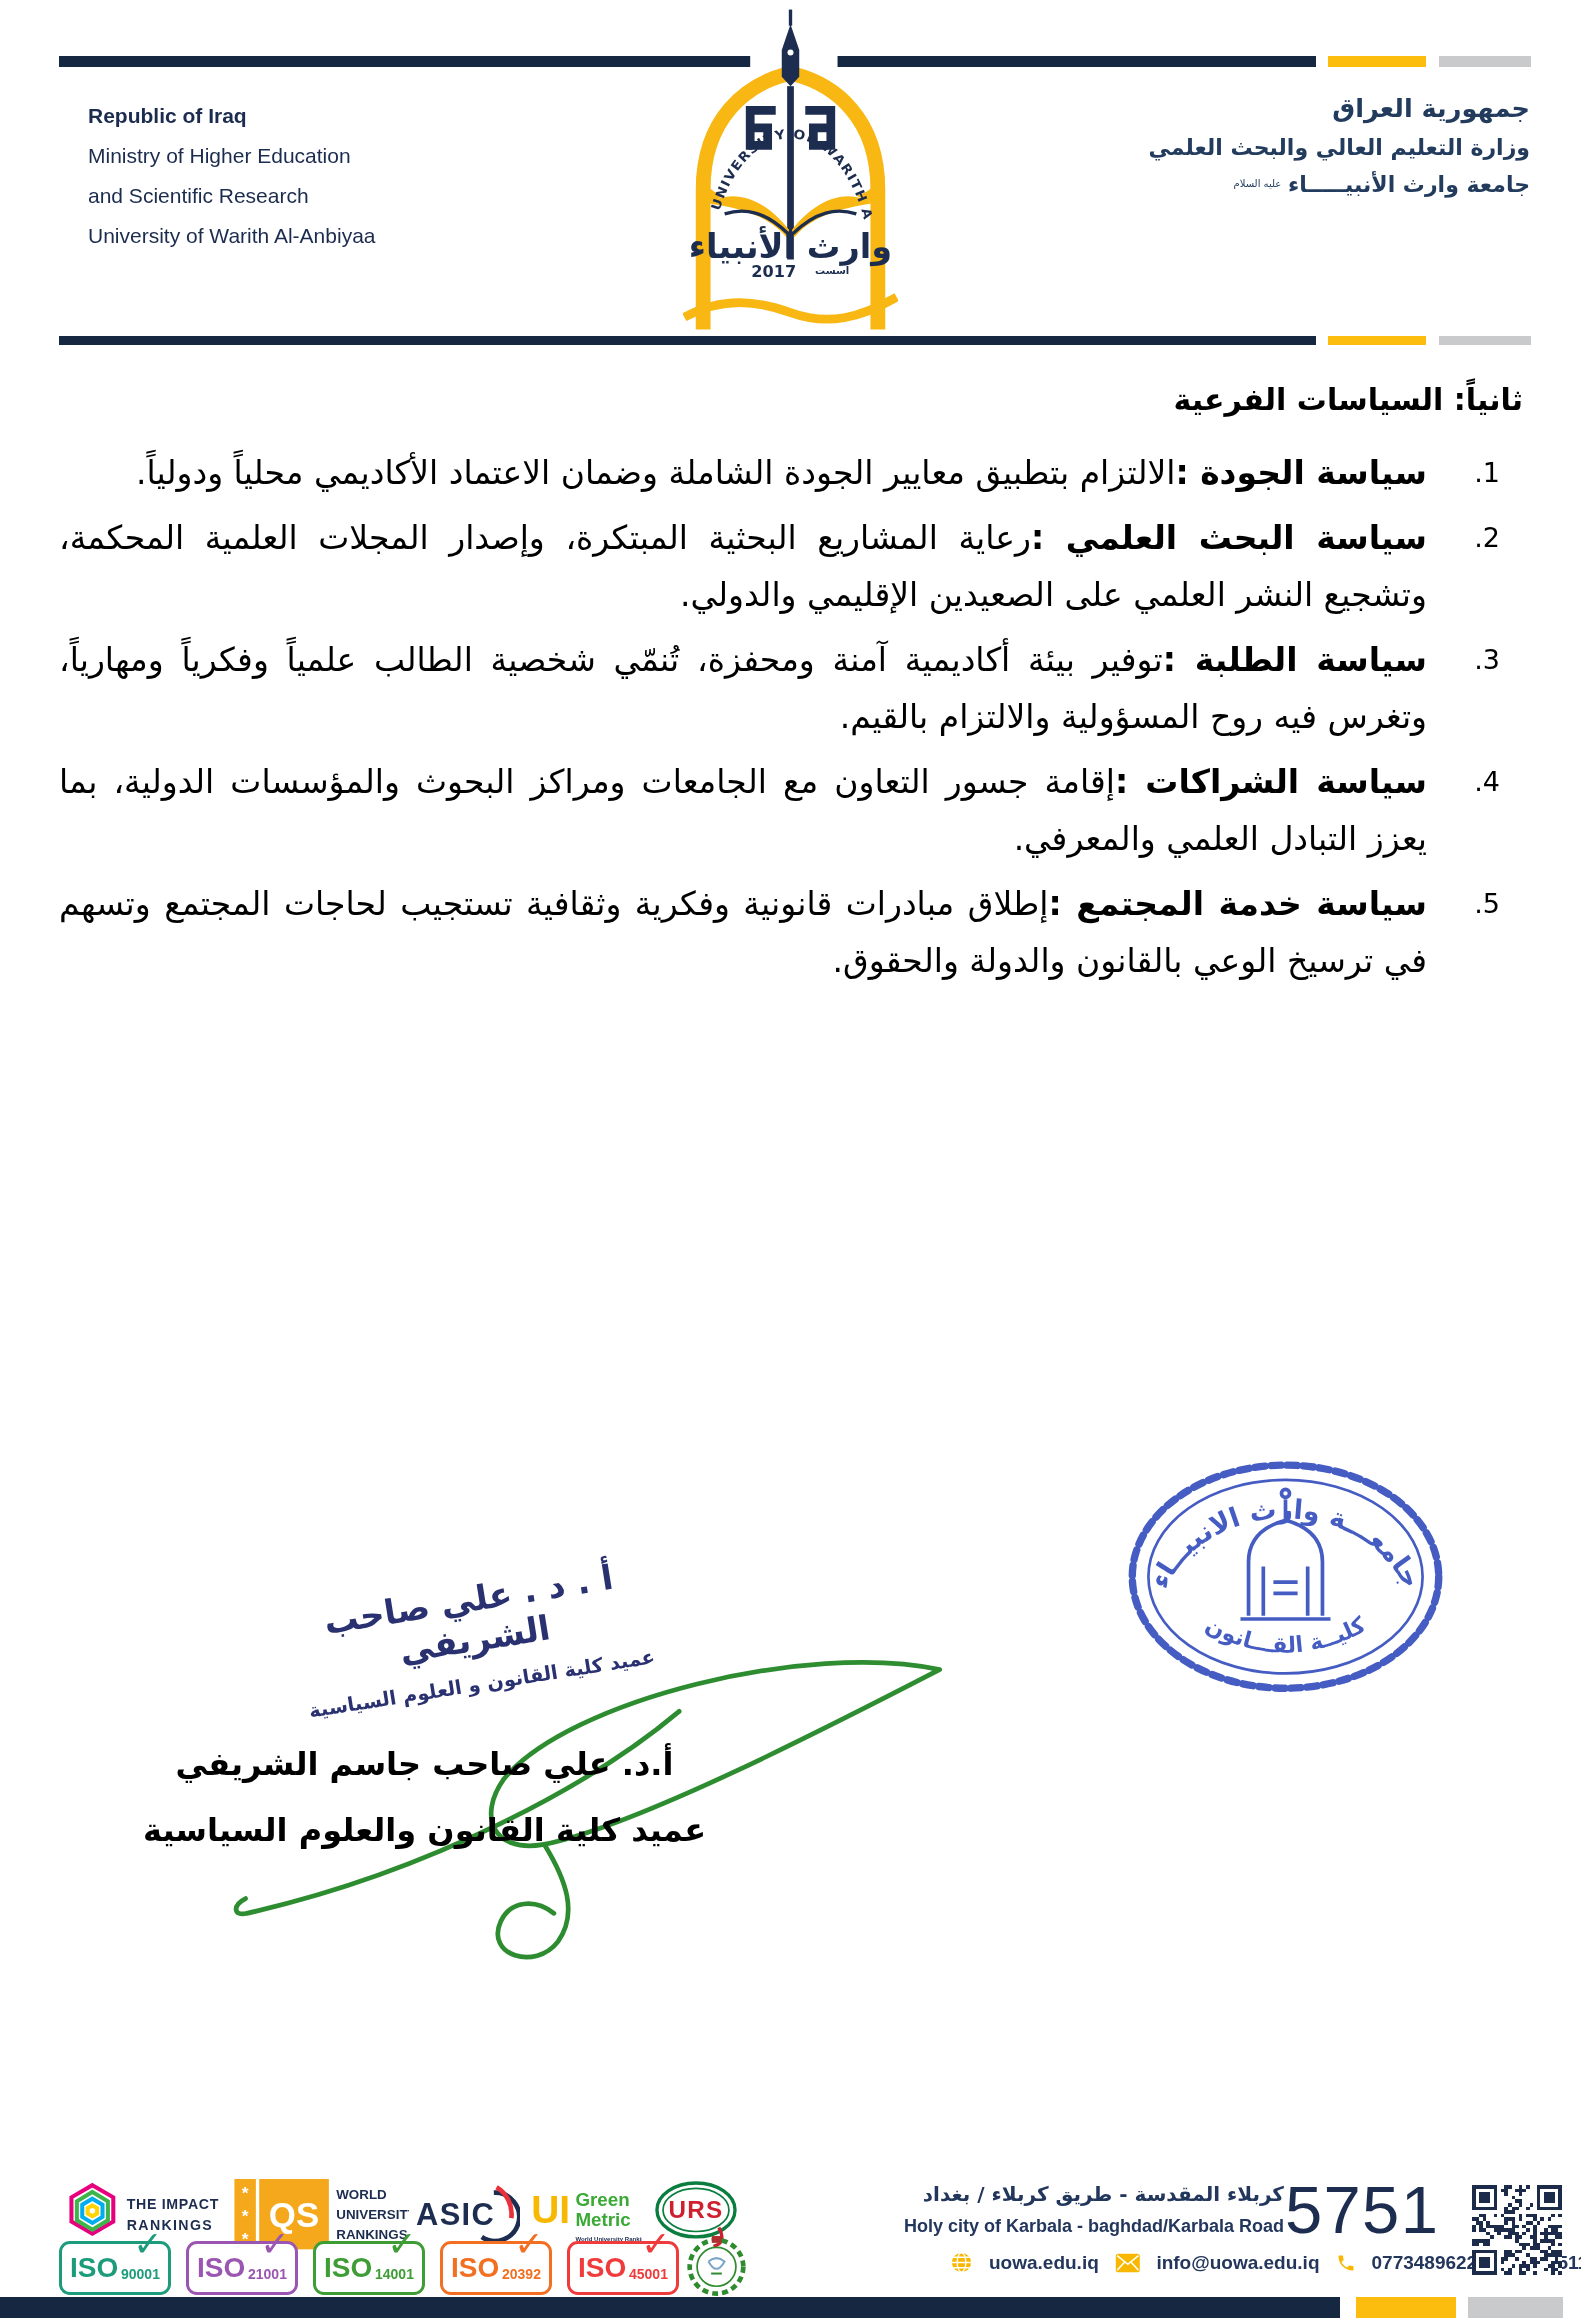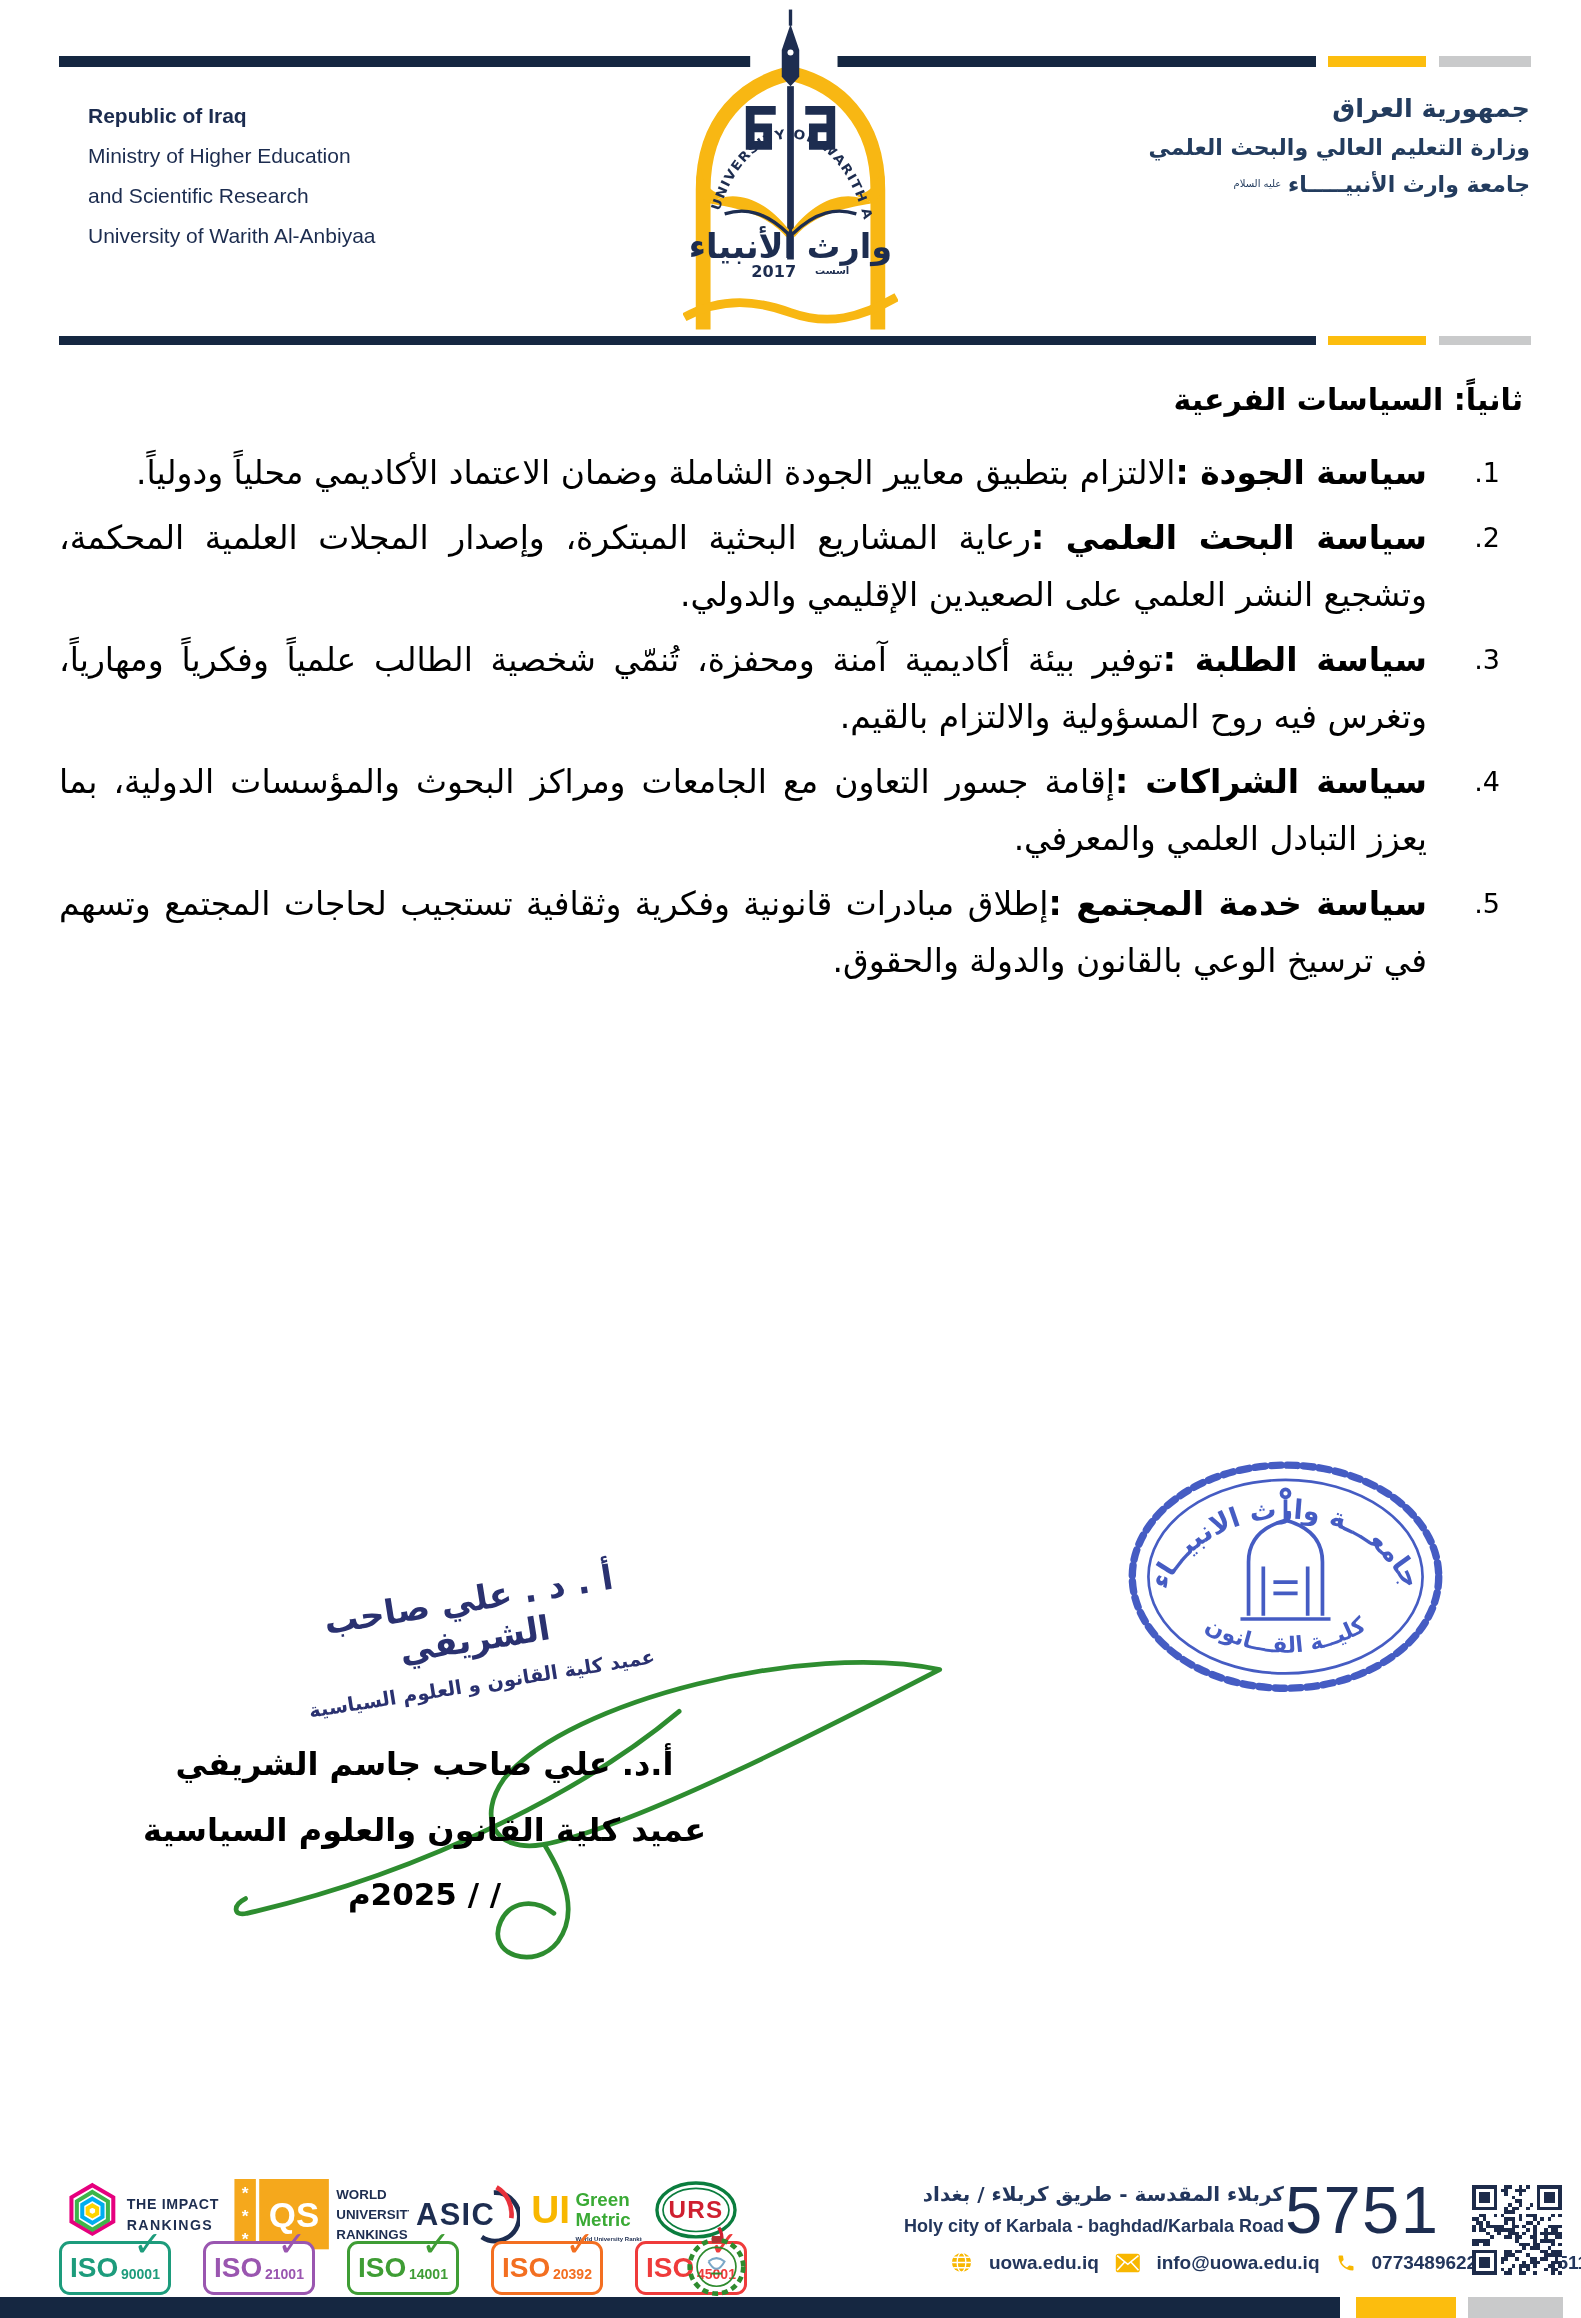--- a/index.html
+++ b/index.html
@@ -41,21 +41,21 @@
   }
   .dean-stamp-text .n { font-size:34px; font-weight:bold; }
   .dean-stamp-text .t { font-size:19.5px; font-weight:bold; margin-top:13.5px; }
 
   .typed-block { left:81px; top:1745px; width:687px; text-align:center; direction:rtl; color:#000; }
   .typed-block .l1 { font-size:32px; font-weight:bold; }
   .typed-block .l2 { font-size:32px; font-weight:bold; margin-top:28px; }
   .typed-block .l3 { font-size:31px; font-weight:bold; margin-top:27px; }
 
   
-  .iso-row { left:59px; top:2241px; display:flex; gap:32px; align-items:flex-start; }
+  .iso-row { left:59px; top:2241px; display:flex; gap:15px; align-items:flex-start; }
   .iso-badge { position:relative; width:112px; height:54px; border:3.4px solid currentColor;
     border-radius:10.8px; display:flex; align-items:center; justify-content:center; background:#fff; }
   .iso-badge .iso { font-size:28px; font-weight:bold; font-family:"Liberation Sans", sans-serif; }
   .iso-badge .no  { font-size:14px; font-weight:bold; margin-left:2.7px; margin-top:12px; font-family:"Liberation Sans", sans-serif; }
   .iso-badge .chk { position:absolute; top:-20px; right:5.4px; font-size:35px; font-weight:bold; }
 
   .addr-ar { right:297px; top:2182px; direction:rtl; font-size:20px; font-weight:bold; color:#23365c; white-space:nowrap; }
   .addr-en { right:297px; top:2216px; font-size:18px; font-weight:bold; color:#23365c;
              font-family:"Liberation Sans", sans-serif; white-space:nowrap; }
 
@@ -191,21 +191,20 @@
     <path d="M222 172 V245 M288 172 V245"></path>
     <path d="M255 103 V72"></path>
     <circle cx="255" cy="63" r="6"></circle>
     <path d="M237 195 H273 M237 212 H273"></path>
   </g>
 </svg>
 
 <div class="abs typed-block">
   <div class="l1">أ.د. علي صاحب جاسم الشريفي</div>
   <div class="l2">عميد كلية القانون والعلوم السياسية</div>
-  <div class="l3">/    /   2025م</div>
 </div>
 
 <svg class="abs lat" style="left:62px; top:2181px;" width="162" height="65" viewBox="0 0 240 96">
   <g fill="none" stroke-width="6">
     <polygon points="45,6 76,24 76,60 45,78 14,60 14,24" stroke="#e6007e"></polygon>
     <polygon points="45,16 68,30 68,58 45,72 22,58 22,30" stroke="#3db54a"></polygon>
     <polygon points="45,26 60,35 60,53 45,62 30,53 30,35" stroke="#00aeef"></polygon>
     <polygon points="45,36 52,40 52,48 45,52 38,48 38,40" stroke="#ffd400"></polygon>
   </g>
   <text x="96" y="42" font-size="21" font-weight="bold" fill="#1d2d50" letter-spacing="1">THE IMPACT</text>

